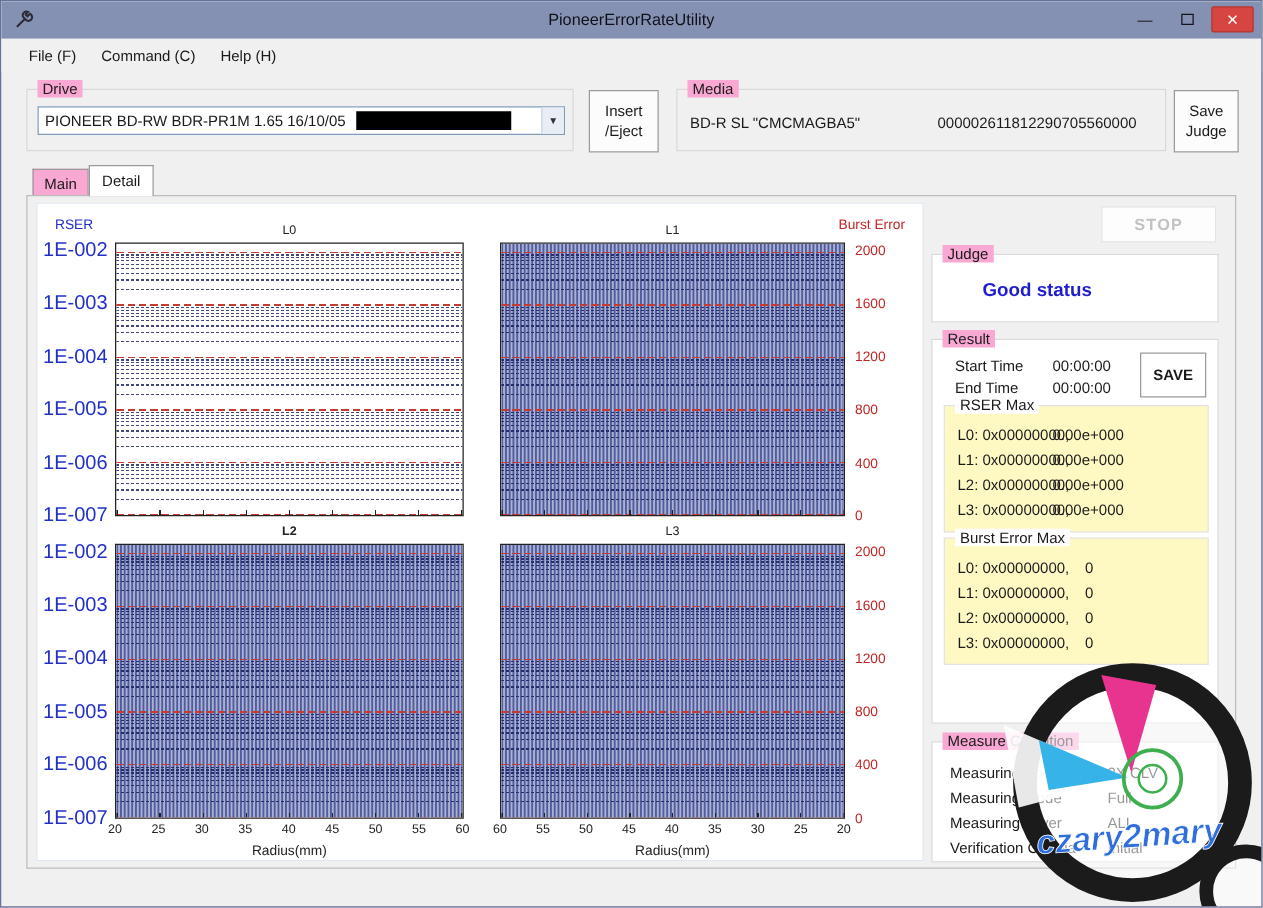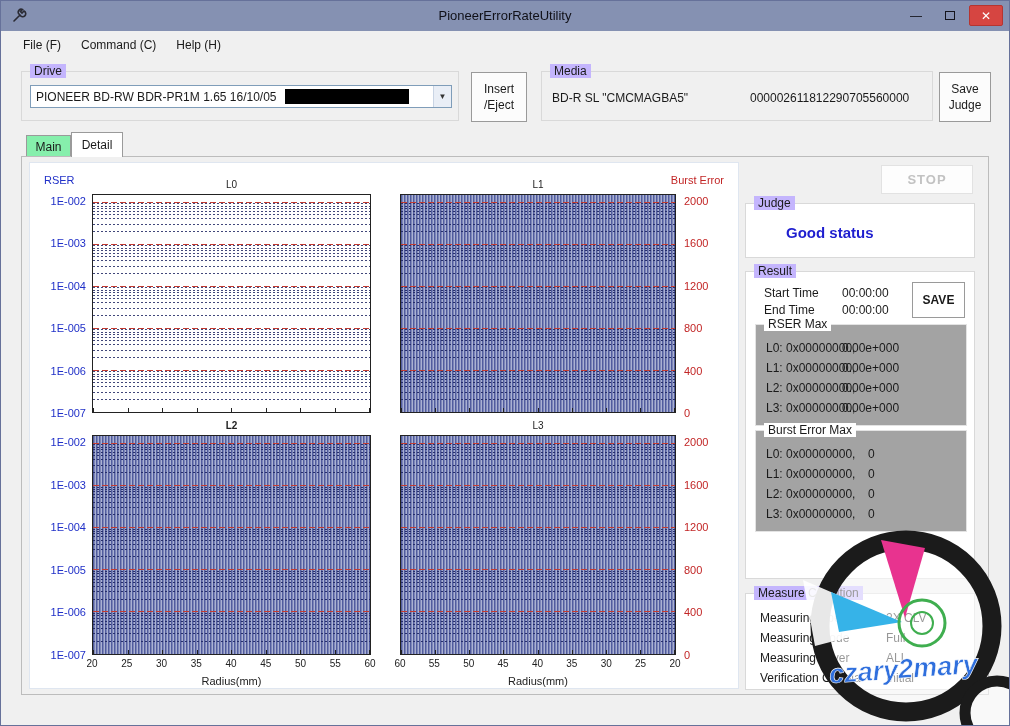--- a/index.html
+++ b/index.html
@@ -19,21 +19,21 @@
                color:#fff; display:flex; align-items:center; justify-content:center; font-size:12px; }
 
   
   .menubar { position:absolute; left:0; top:30px; right:0; height:27px; background:#f0f0f0;
              display:flex; align-items:center; padding-left:12px; }
   .menu-item { padding:4px 10px; }
 
   
   .grp { position:absolute; border:1px solid #d9d9d9; }
   .grp.white { background:#fff; }
-  .grp-label { position:absolute; top:-8px; left:8px; background:#c4b5fd; padding:0 4px; font-size:12px; white-space:nowrap; }
+  .grp-label { position:absolute; top:-8px; left:8px; background:#f9a8d4; padding:0 4px; font-size:12px; white-space:nowrap; }
   .grp-label.on-white { background:#fff; }
 
   
   #drive-grp { left:20px; top:70px; width:438px; height:50px; }
   .combo { position:absolute; left:8px; top:13px; width:422px; height:23px; background:#fff;
            border:1px solid #7f9db9; display:flex; align-items:center; padding-left:5px; }
   .combo-text { white-space:nowrap; overflow:hidden; }
   .redact { width:124px; height:15px; background:#000; margin-left:8px; }
   .combo-arrow { margin-left:auto; width:18px; height:21px; background:#e9eef6; border-left:1px solid #c9d4e4;
                  display:flex; align-items:center; justify-content:center; font-size:8px; color:#333; }
@@ -41,42 +41,42 @@
              align-items:center; justify-content:center; line-height:1.35; cursor:default; }
   #insert-eject-btn { left:470px; top:71px; width:56px; height:50px; }
   #save-image-btn { left:938px; top:71px; width:52px; height:50px; }
   #media-grp { left:540px; top:70px; width:392px; height:50px; }
   .media-type { position:absolute; left:10px; top:19px; }
   .media-id { position:absolute; left:208px; top:19px; }
 
   
   .tab { position:absolute; border:1px solid #9a9a9a; border-bottom:none; display:flex;
          align-items:center; justify-content:center; cursor:default; }
-  #tab-main { left:25px; top:134px; width:45px; height:22px; background:#86efac; }
+  #tab-main { left:25px; top:134px; width:45px; height:22px; background:#f9a8d4; }
   #tab-detail { left:70px; top:131px; width:52px; height:25px; background:#fff; z-index:3; }
   #tab-page { position:absolute; left:20px; top:155px; width:968px; height:539px;
               border:1px solid #bcbcbc; background:#f0f0f0; }
 
   
   #chart-panel { position:absolute; left:28px; top:161px; width:710px; height:527px;
                  background:#fff; border:1px solid #dfe6f0; }
   .axis-head { position:absolute; top:11px; font-size:11px; }
   #rser-head { left:14px; color:#2030c8; }
   #burst-head { right:14px; color:#c22525; }
   .chart-title { position:absolute; font-size:10px; text-align:center; color:#222; }
   #ct0 { left:62px; width:279px; top:16px; }
   #ct1 { left:370px; width:276px; top:16px; }
   #ct2 { left:62px; width:279px; top:257px;font-weight:bold; }
   #ct3 { left:370px; width:276px; top:257px; }
   .plot { position:absolute; border:1px solid #222; background:#fff; overflow:hidden; }
   #plot0 { left:62px; top:31px; width:279px; height:219px; }
   #plot1 { left:370px; top:31px; width:276px; height:219px; }
   #plot2 { left:62px; top:272px; width:279px; height:220px; }
   #plot3 { left:370px; top:272px; width:276px; height:220px; }
-  .ytick-col { position:absolute; width:54px; font-size:11px; }
+  .ytick-col { position:absolute; width:54px; font-size:16px; }
   .ytick-col span { position:absolute; right:2px; height:14px; line-height:14px; }
   .ytick-left span { color:#2030c8; }
   #yticks-r1 { left:4px; top:31px; height:219px; }
   #yticks-r2 { left:4px; top:272px; height:220px; }
   .btick-col { position:absolute; width:46px; font-size:11px; }
   .btick-col span { position:absolute; left:4px; height:14px; line-height:14px; color:#c22525; }
   #bticks-r1 { left:650px; top:31px; height:219px; }
   #bticks-r2 { left:650px; top:272px; height:220px; }
   .xticks { position:absolute; height:14px; font-size:10px; color:#222; }
   .xticks span { position:absolute; transform:translateX(-50%); white-space:nowrap; }
@@ -93,21 +93,21 @@
   #judge-grp { left:744px; top:202px; width:230px; height:55px; }
   #judge-status { position:absolute; left:40px; top:20px; font-size:15px; font-weight:bold; color:#1e1ecf; }
   #result-grp { left:744px; top:270px; width:230px; height:308px; }
   .kv-label { position:absolute; white-space:nowrap; }
   .kv-value { position:absolute; white-space:nowrap; }
   #start-label { left:18px; top:14px; } #start-value { left:96px; top:14px; }
   #end-label { left:18px; top:31px; }  #end-value { left:96px; top:31px; }
   #save-btn { position:absolute; left:166px; top:10px; width:53px; height:36px; background:#fff;
               border:1px solid #9a9a9a; font-weight:bold; font-size:12px;
               display:flex; align-items:center; justify-content:center; }
-  .sub-grp { position:absolute; border:1px solid #e3e3e3; background:#a3a3a3; }
+  .sub-grp { position:absolute; border:1px solid #e3e3e3; background:#fef9c3; }
   #rser-grp { left:9px; top:52px; width:212px; height:102px; }
   #burst-grp { left:9px; top:158px; width:212px; height:102px; }
   .max-row { position:absolute; left:0; width:100%; height:16px; }
   .max-row .row-label { position:absolute; left:10px; }
   .rser-val { position:absolute; left:86px;text-align:center; }
   .burst-val { position:absolute; left:112px; }
   #measure-grp { left:744px; top:592px; width:230px; height:97px; }
   .cond-row .row-label { position:absolute; left:14px; }
   .cond-row .row-value { position:absolute; left:140px; }
 

